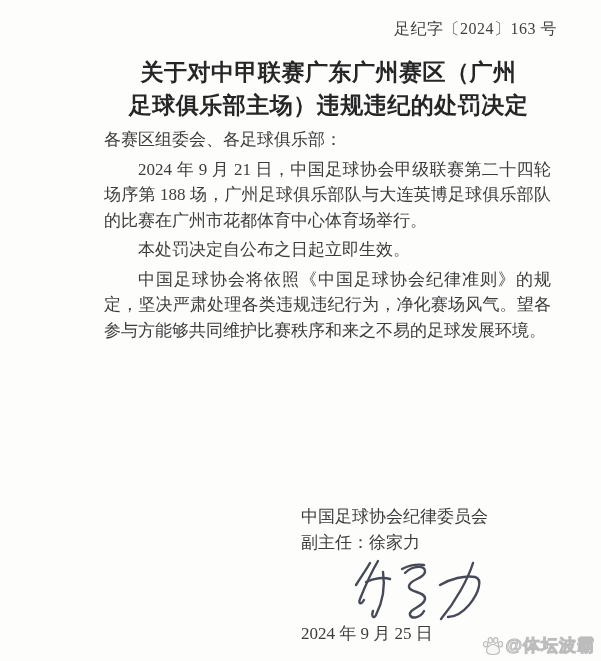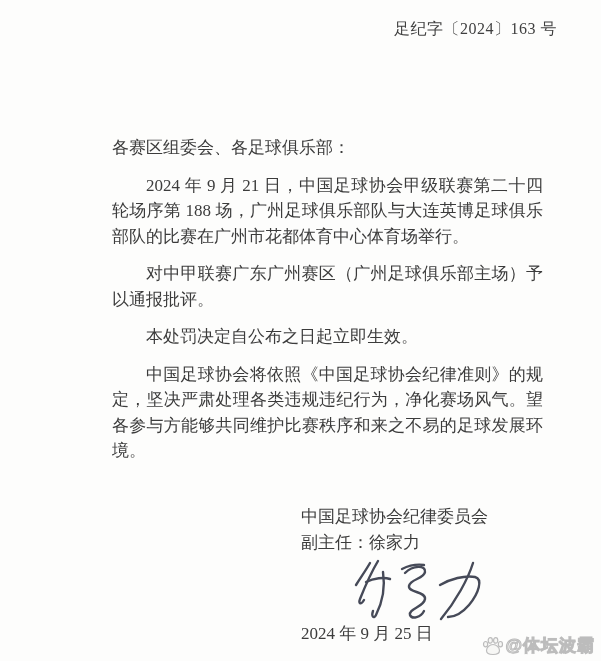--- a/index.html
+++ b/index.html
@@ -38,21 +38,21 @@
     position: absolute;
     top: 123px;
     left: 100px;
     right: 46px;
     font-size: 17px;
     line-height: 25.5px;
     text-align: justify;
     text-justify: inter-ideograph;
     color: #3c3c3c;
   }
-  .body-text p { margin: 12px; }
+  .body-text p { margin: 4px; }
   .para { text-indent: 2em; }
   .sign-block {
     position: absolute;
     top: 504px;
     right: 58px;
     width: 242px;
     text-align: left;
     font-size: 17px;
     line-height: 26px;
     color: #3c3c3c;
@@ -79,25 +79,28 @@
     white-space: nowrap;
   }
 </style>
 </head>
 <body>
 
 <div class="page">
 
   <div class="doc-number">足纪字〔2024〕163 号</div>
 
+  <h1 class="title">
+    <span>关于对中甲联赛广东广州赛区（广州</span><br>
+    <span>足球俱乐部主场）违规违纪的处罚决定</span>
+  </h1>
 
   <div class="body-text">
     <p class="salutation">各赛区组委会、各足球俱乐部：</p>
     <p class="para">2024 年 9 月 21 日，中国足球协会甲级联赛第二十四轮场序第 188 场，广州足球俱乐部队与大连英博足球俱乐部队的比赛在广州市花都体育中心体育场举行。</p>
-    <p class="para">对中甲联赛广东广州赛区（广州足球俱乐部主场）予以通报批评。</p>
     <p class="para">本处罚决定自公布之日起立即生效。</p>
     <p class="para">中国足球协会将依照《中国足球协会纪律准则》的规定，坚决严肃处理各类违规违纪行为，净化赛场风气。望各参与方能够共同维护比赛秩序和来之不易的足球发展环境。</p>
   </div>
 
   <div class="sign-block">
     <div class="line">中国足球协会纪律委员会</div>
     <div class="line">副主任：徐家力</div>
 
     <svg class="sig-svg" width="150" height="64" viewBox="0 0 150 64" fill="none" stroke="#464a58" stroke-width="2.4" stroke-linecap="round" stroke-linejoin="round">
 

